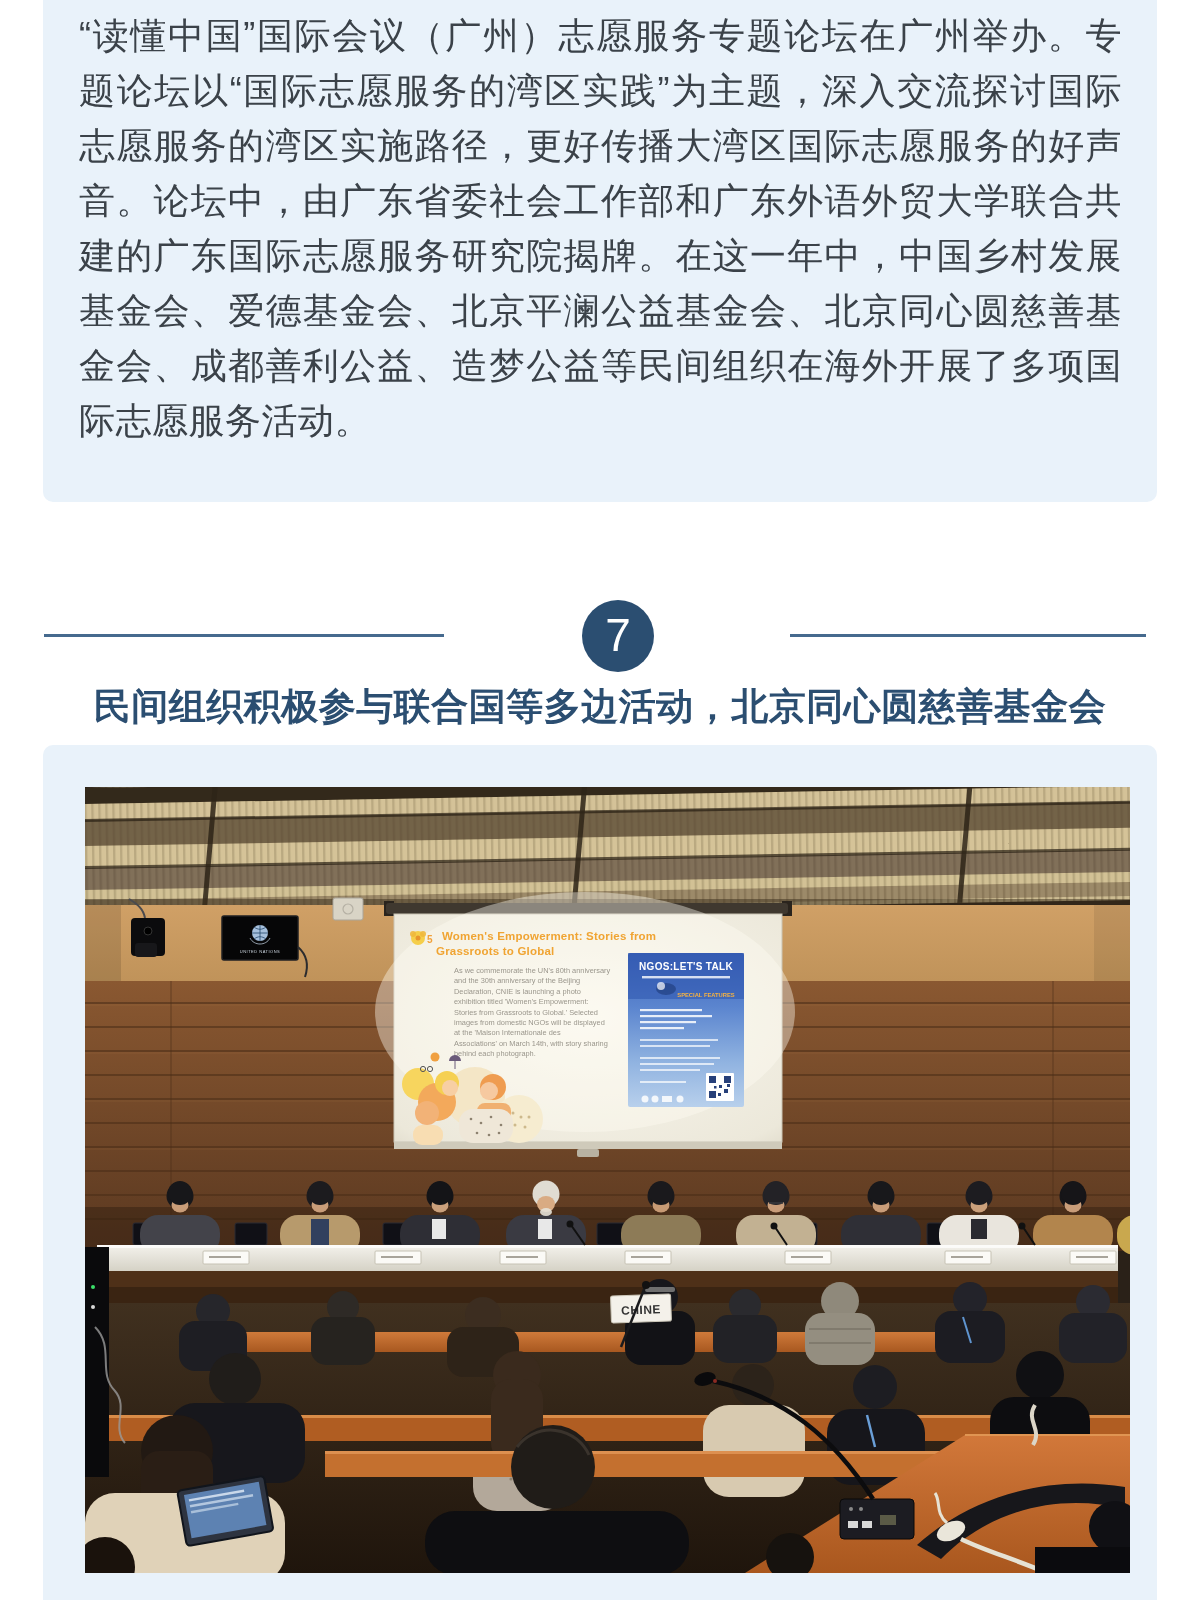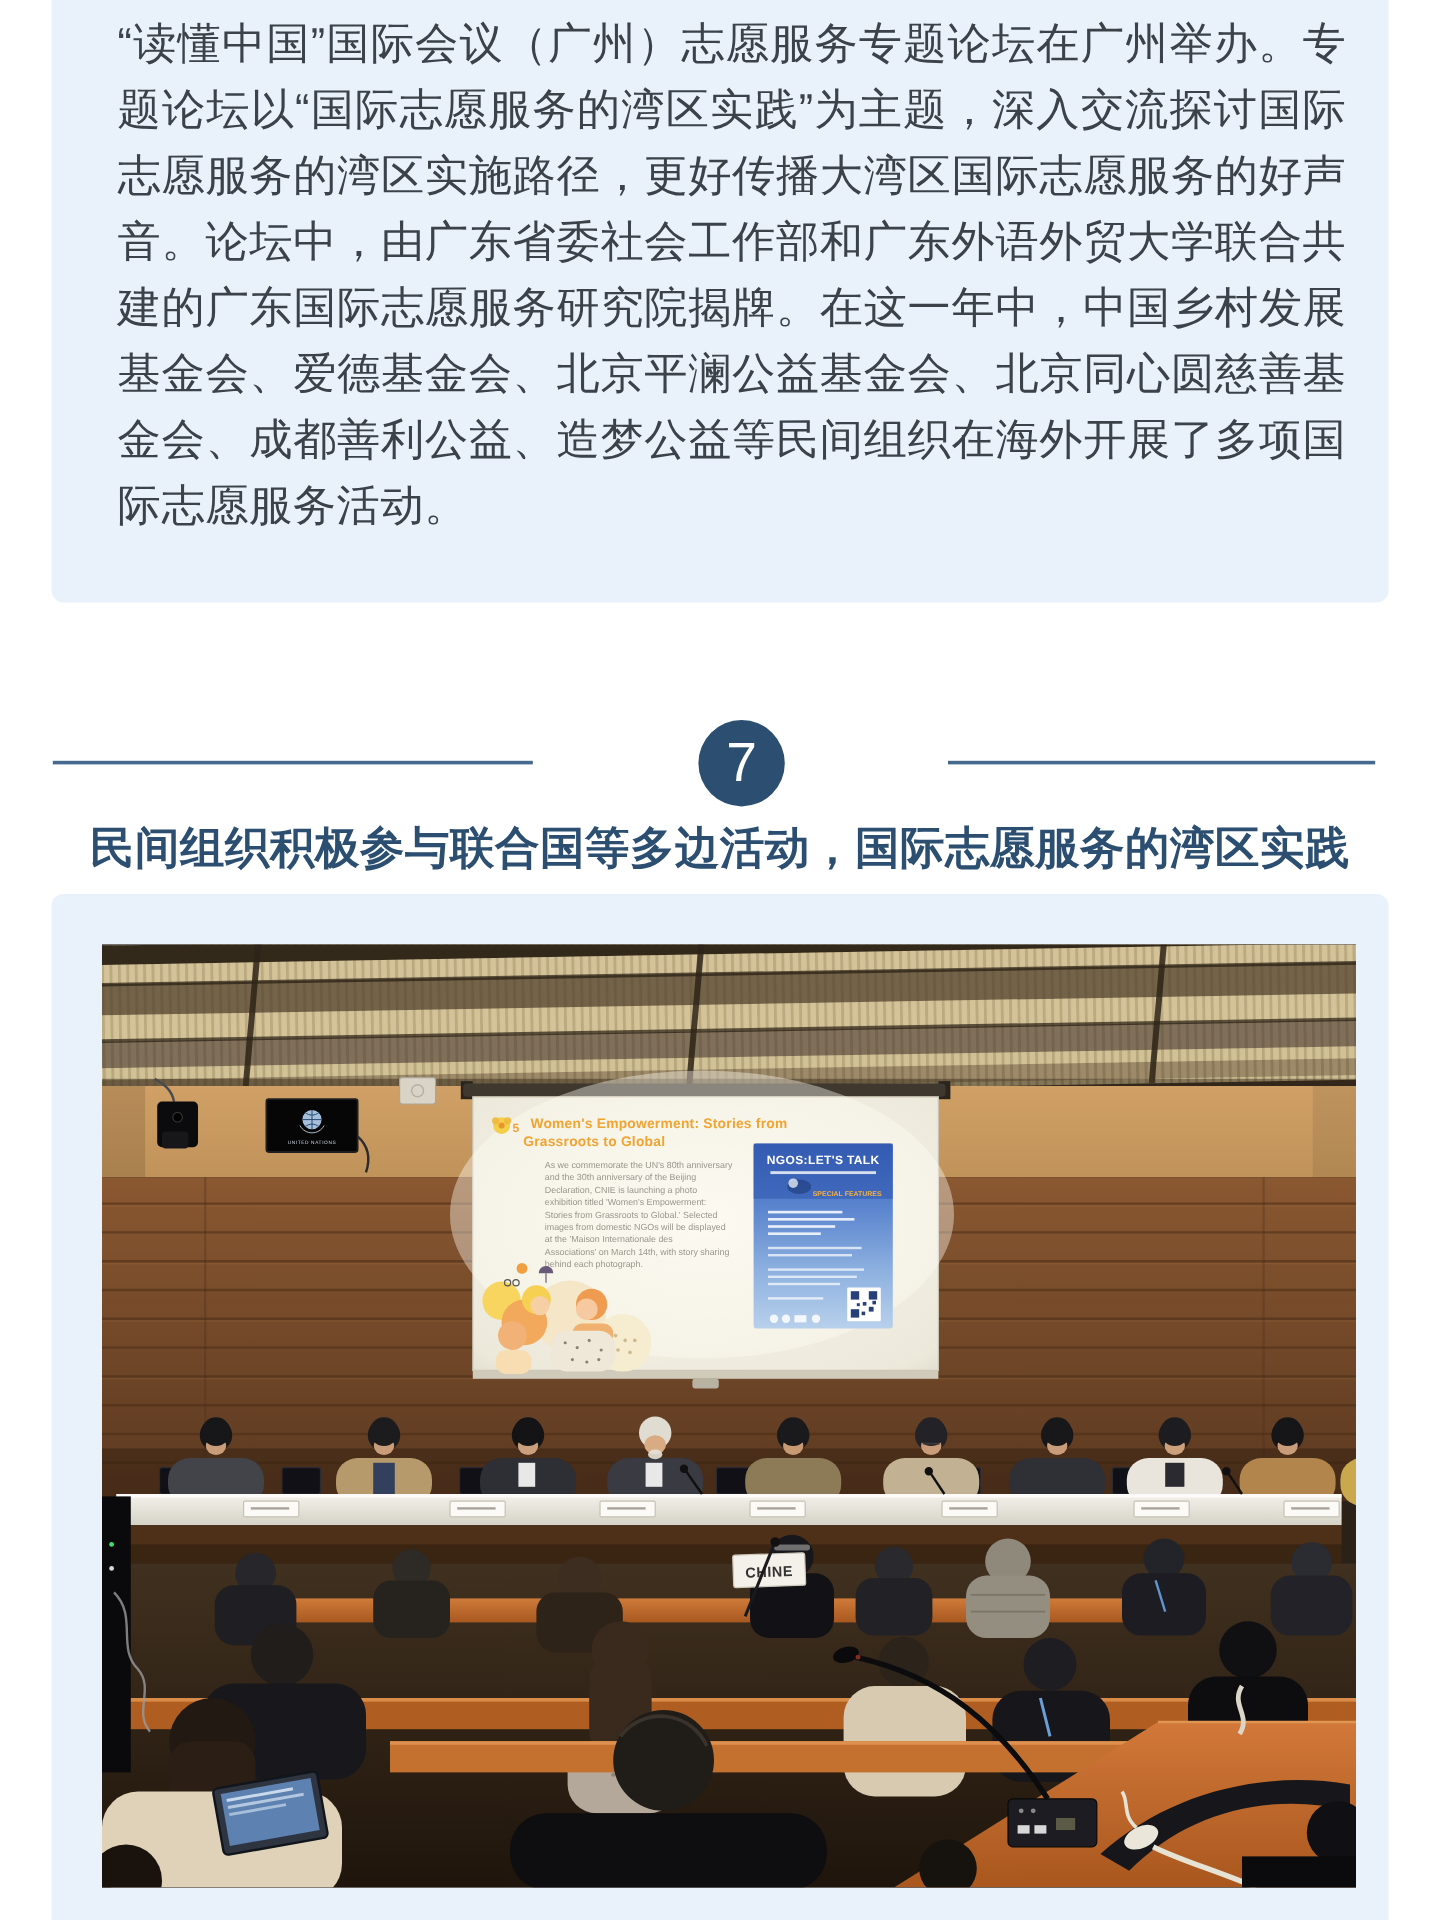--- a/index.html
+++ b/index.html
@@ -1,19 +1,19 @@
 <!DOCTYPE html>
 <html><head>
 <meta charset="utf-8">
 <style>
   html,body{margin:0;padding:0;background:#ffffff;}
   .page{position:relative;width:1200px;height:1600px;background:#ffffff;overflow:hidden;
         font-family:"Liberation Sans","DejaVu Sans",sans-serif;}
   .card{position:absolute;left:43px;width:1114px;background:#e9f2fa;}
-  .card-top{top:0;height:502px;border-radius:0 0 10px 10px;box-sizing:border-box;padding:8px 35px 0 55px;}
+  .card-top{top:0;height:502px;border-radius:0 0 10px 10px;box-sizing:border-box;padding:8px 35px 0 36px;}
   .intro-text{margin:0;font-size:36px;line-height:55px;letter-spacing:.5px;color:#3b4249;
               text-align:justify;font-weight:400;}
   .divider-line{position:absolute;height:3px;background:#466a8e;top:634px;}
   .divider-line.left{left:44px;width:400px;}
   .divider-line.right{left:790px;width:356px;}
   .num-badge{position:absolute;left:582px;top:600px;width:72px;height:72px;border-radius:50%;
              background:#2b4e71;display:flex;align-items:center;justify-content:center;}
   .num-badge span{color:#ffffff;font-size:46px;line-height:1;transform:translateY(-1px);}
   .section-heading{position:absolute;top:682px;left:0;width:1200px;margin:0;text-align:center;
                    font-size:37px;font-weight:700;color:#2b4e71;letter-spacing:.5px;white-space:nowrap;}
@@ -31,21 +31,21 @@
   </section>
 
   <div>
     <span class="divider-line left"></span>
     <span class="num-badge">
       <span>7</span>
     </span>
     <span class="divider-line right"></span>
   </div>
 
-  <h2 class="section-heading">民间组织积极参与联合国等多边活动，国际志愿服务的湾区实践</h2>
+  <h2 class="section-heading">民间组织积极参与联合国等多边活动，北京同心圆慈善基金会</h2>
 
   <section class="card card-photo">
     <div class="photo-frame">
       <svg width="1045" height="786" viewBox="0 0 1045 786" xmlns="http://www.w3.org/2000/svg">
         <defs>
           <pattern id="corr" width="7" height="14" patternUnits="userSpaceOnUse">
             <rect width="7" height="14" fill="#cdbc92"></rect>
             <rect width="2.4" height="14" fill="#8a7a58" opacity="0.55"></rect>
           </pattern>
           <linearGradient id="wallGrad" x1="0" y1="0" x2="0" y2="1">

